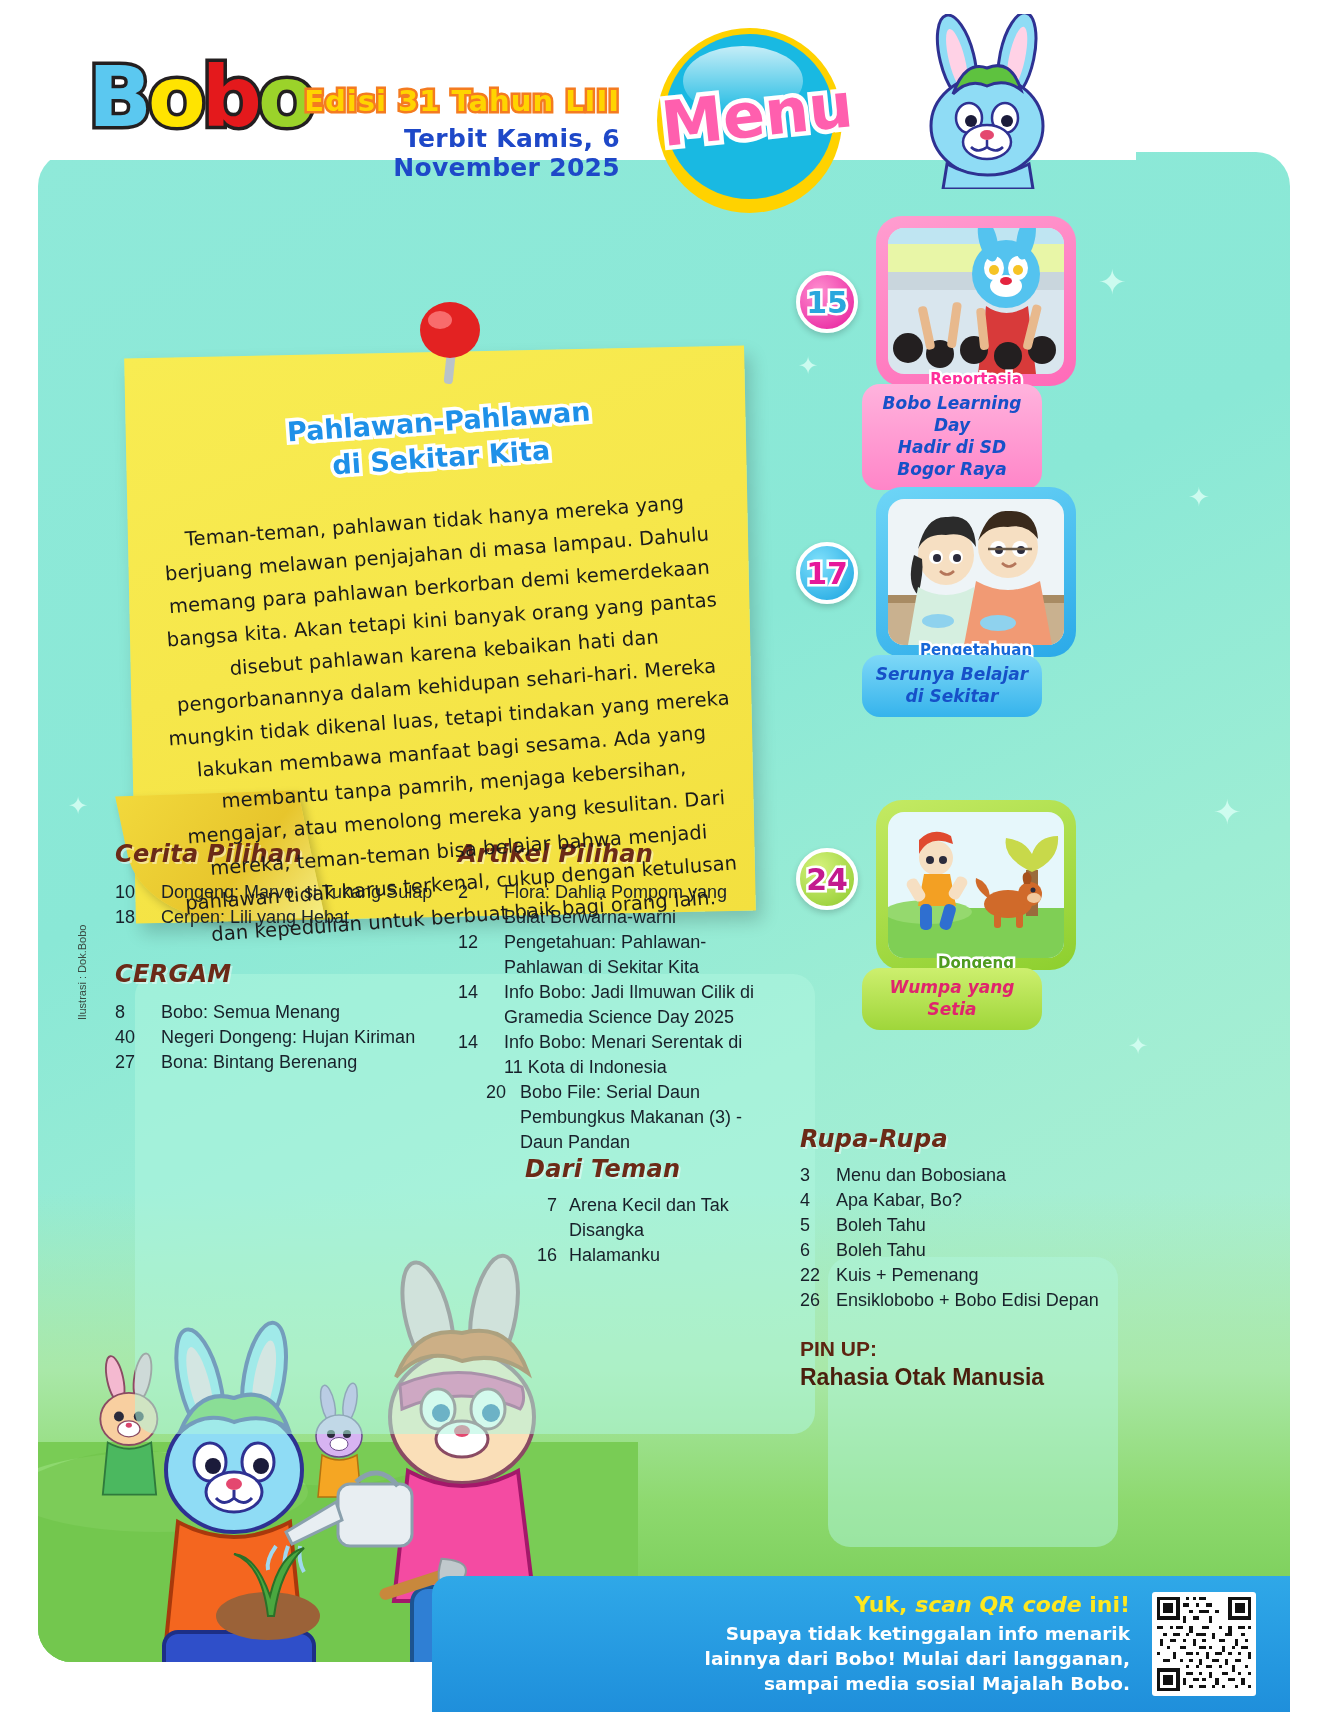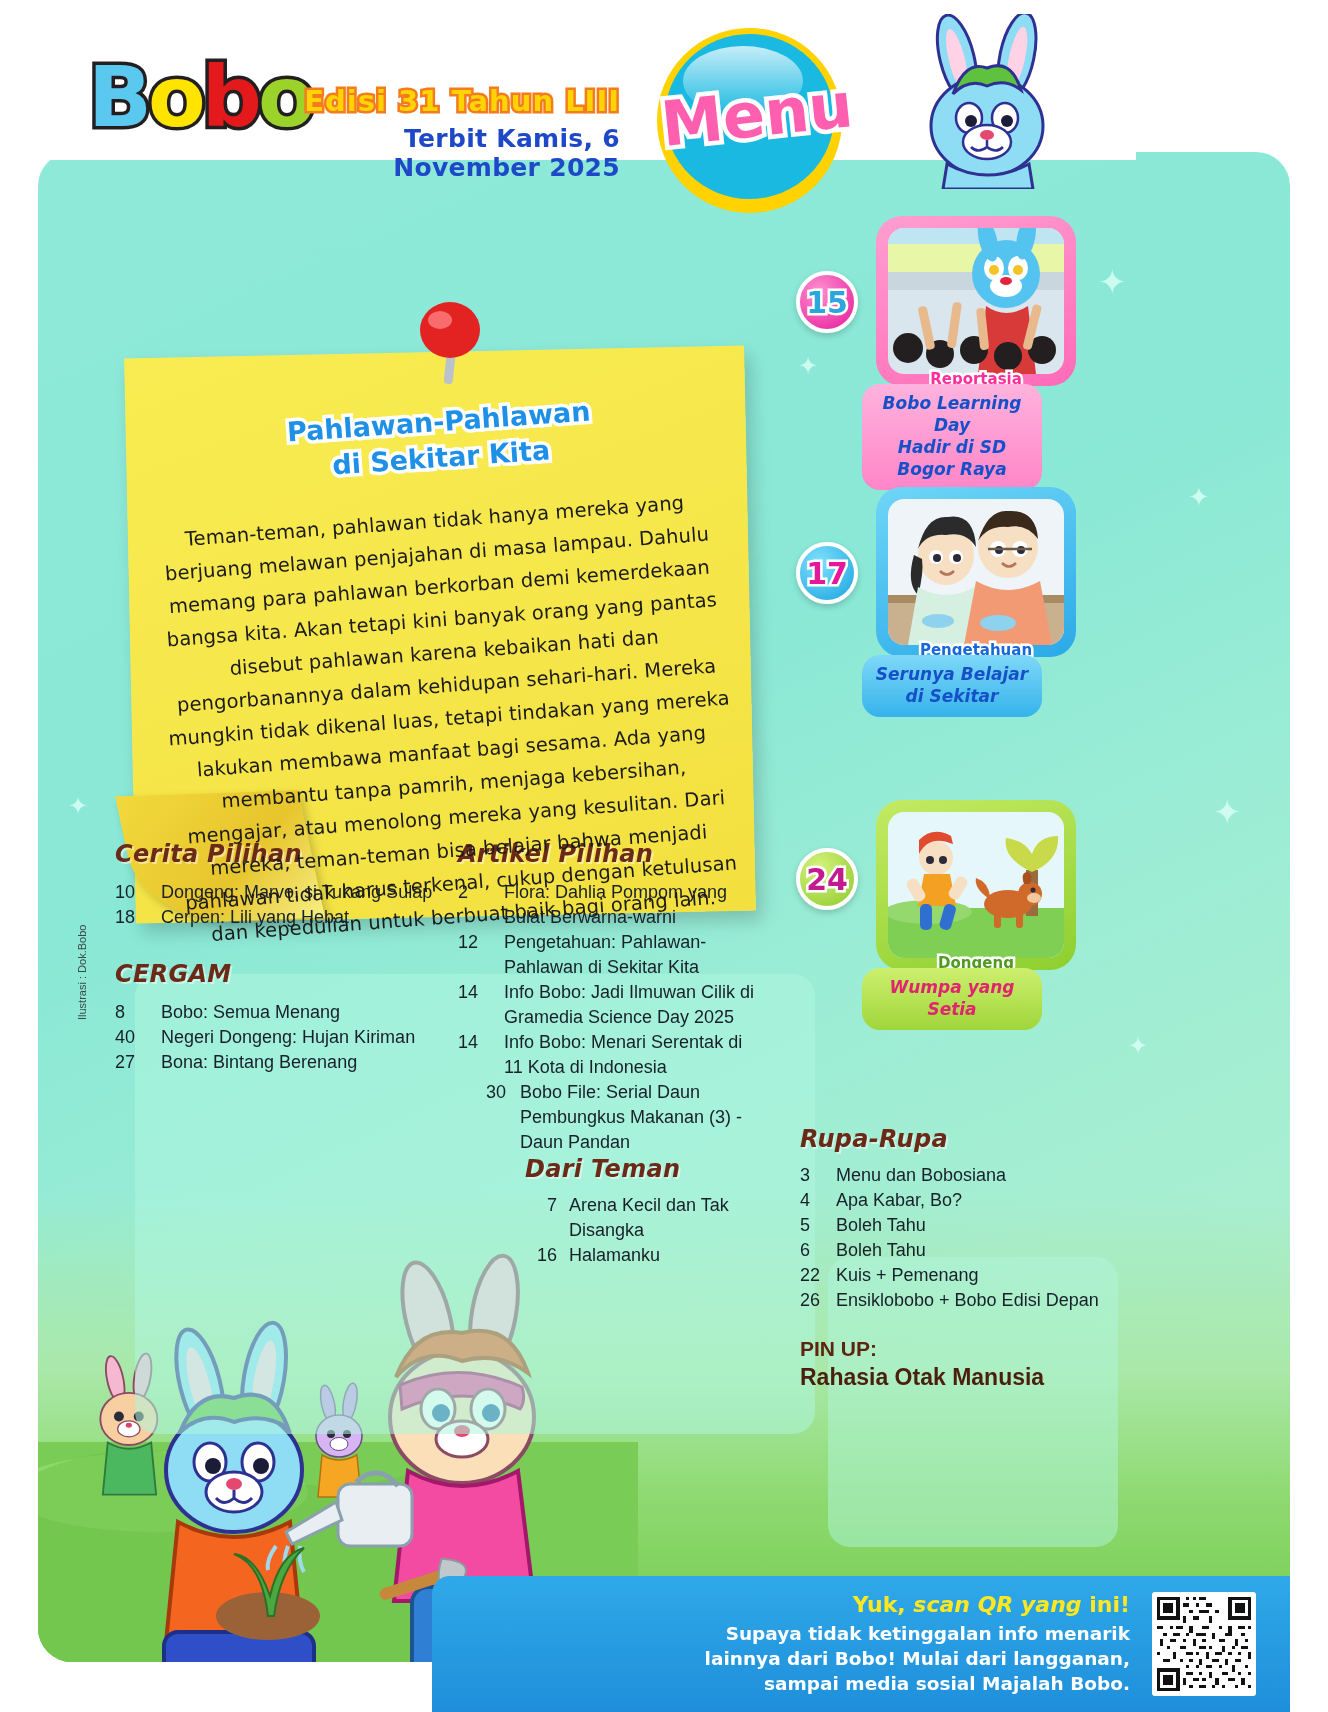--- a/index.html
+++ b/index.html
@@ -427,21 +427,21 @@
       </div>
       <div class="entry">
         <span class="num">14</span>
         <span class="txt">Info Bobo: Jadi Ilmuwan Cilik di Gramedia Science Day 2025</span>
       </div>
       <div class="entry">
         <span class="num">14</span>
         <span class="txt">Info Bobo: Menari Serentak di 11 Kota di Indonesia</span>
       </div>
       <div class="entry sub">
-        <span class="num">30</span>
+        <span class="num">20</span>
         <span class="txt">Bobo File: Serial Daun Pembungkus Makanan (3) - Daun Pandan</span>
       </div>
     </div>
   </div>
 
   <div class="sec-dariteman">
     <div class="col-head" style="text-align:left;">Dari Teman</div>
     <div style="margin-top:10px;">
       <div class="entry">
         <span class="num" style="width:44px;flex:0 0 44px;text-align:right;padding-right:12px;">7</span>
@@ -607,21 +607,21 @@
     <div class="caption">
       <div>Wumpa yang Setia</div>
     </div>
   </div>
   <div class="pagebub" id="bub3">24</div>
 
   <div class="credit">Ilustrasi : Dok.Bobo</div>
 
   <div class="qr-banner">
     <div class="qr-text">
-      <div class="l1"><span class="yellow">Yuk, </span><span class="ital">scan QR yang</span><span class="yellow"> ini!</span></div>
+      <div class="l1"><span class="yellow">Yuk, </span><span class="ital">scan QR code</span><span class="yellow"> ini!</span></div>
       <div class="l2">Supaya tidak ketinggalan info menarik</div>
       <div class="l2">lainnya dari Bobo! Mulai dari langganan,</div>
       <div class="l2">sampai media sosial Majalah Bobo.</div>
     </div>
     <div class="qr-box">
       <svg width="94" height="94" viewBox="0 0 29 29" shape-rendering="crispEdges">
         <rect width="29" height="29" fill="#fff"></rect>
         <g fill="#111">
           <rect x="0" y="0" width="7" height="7"></rect>
             <rect x="1" y="1" width="5" height="5" fill="#fff"></rect>

